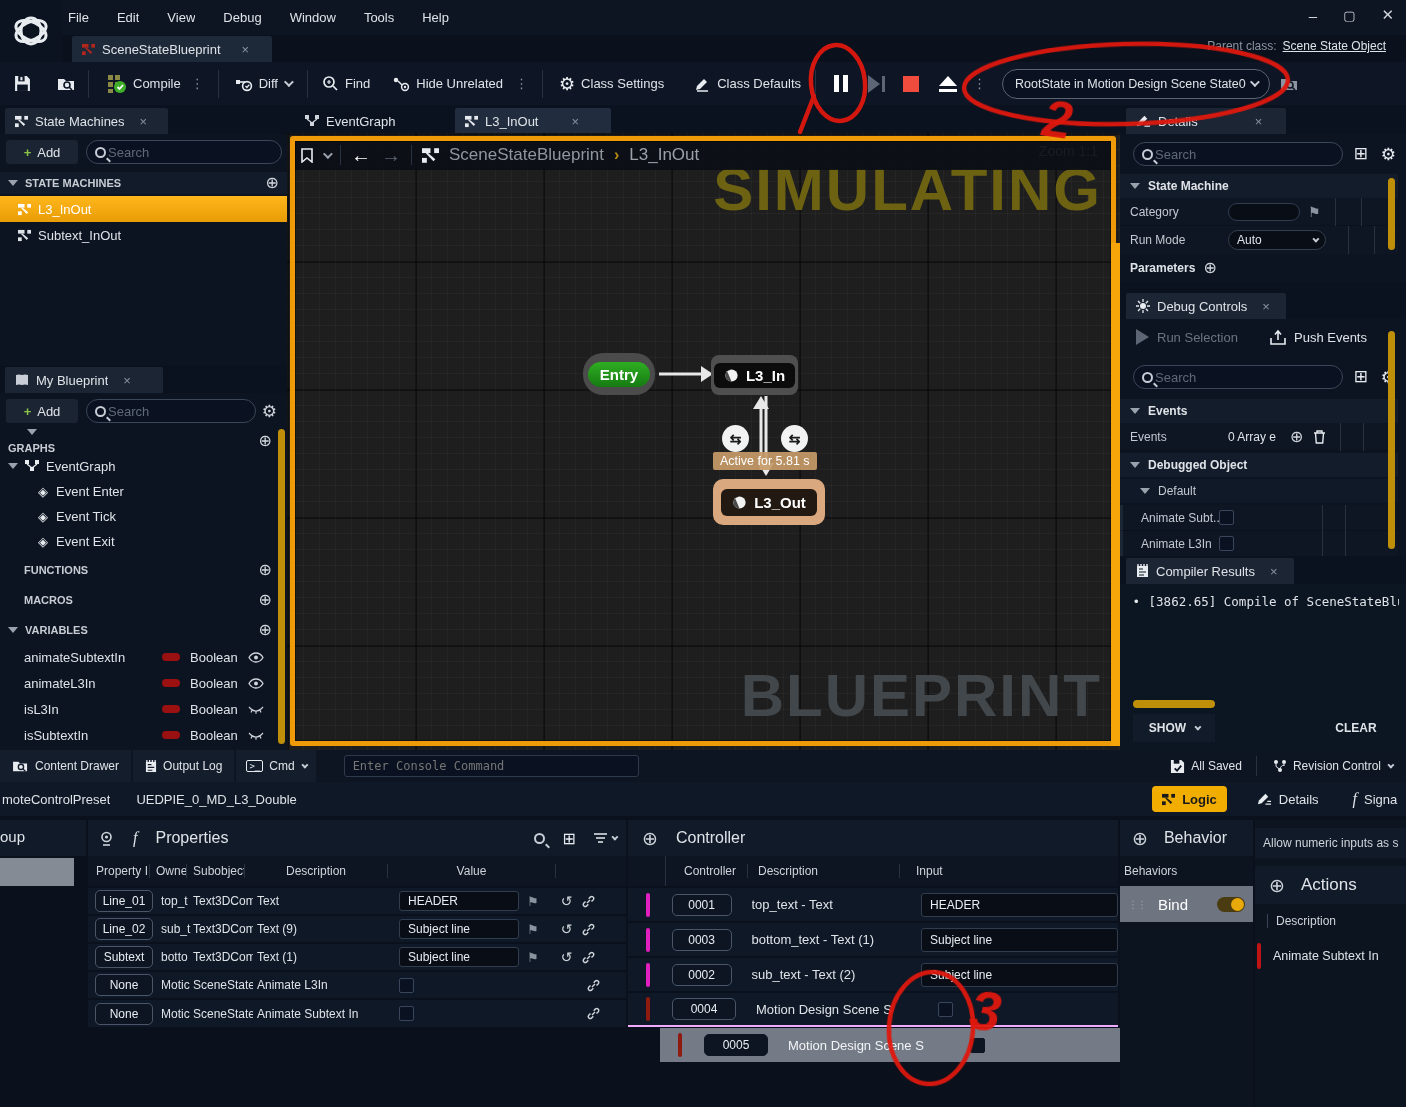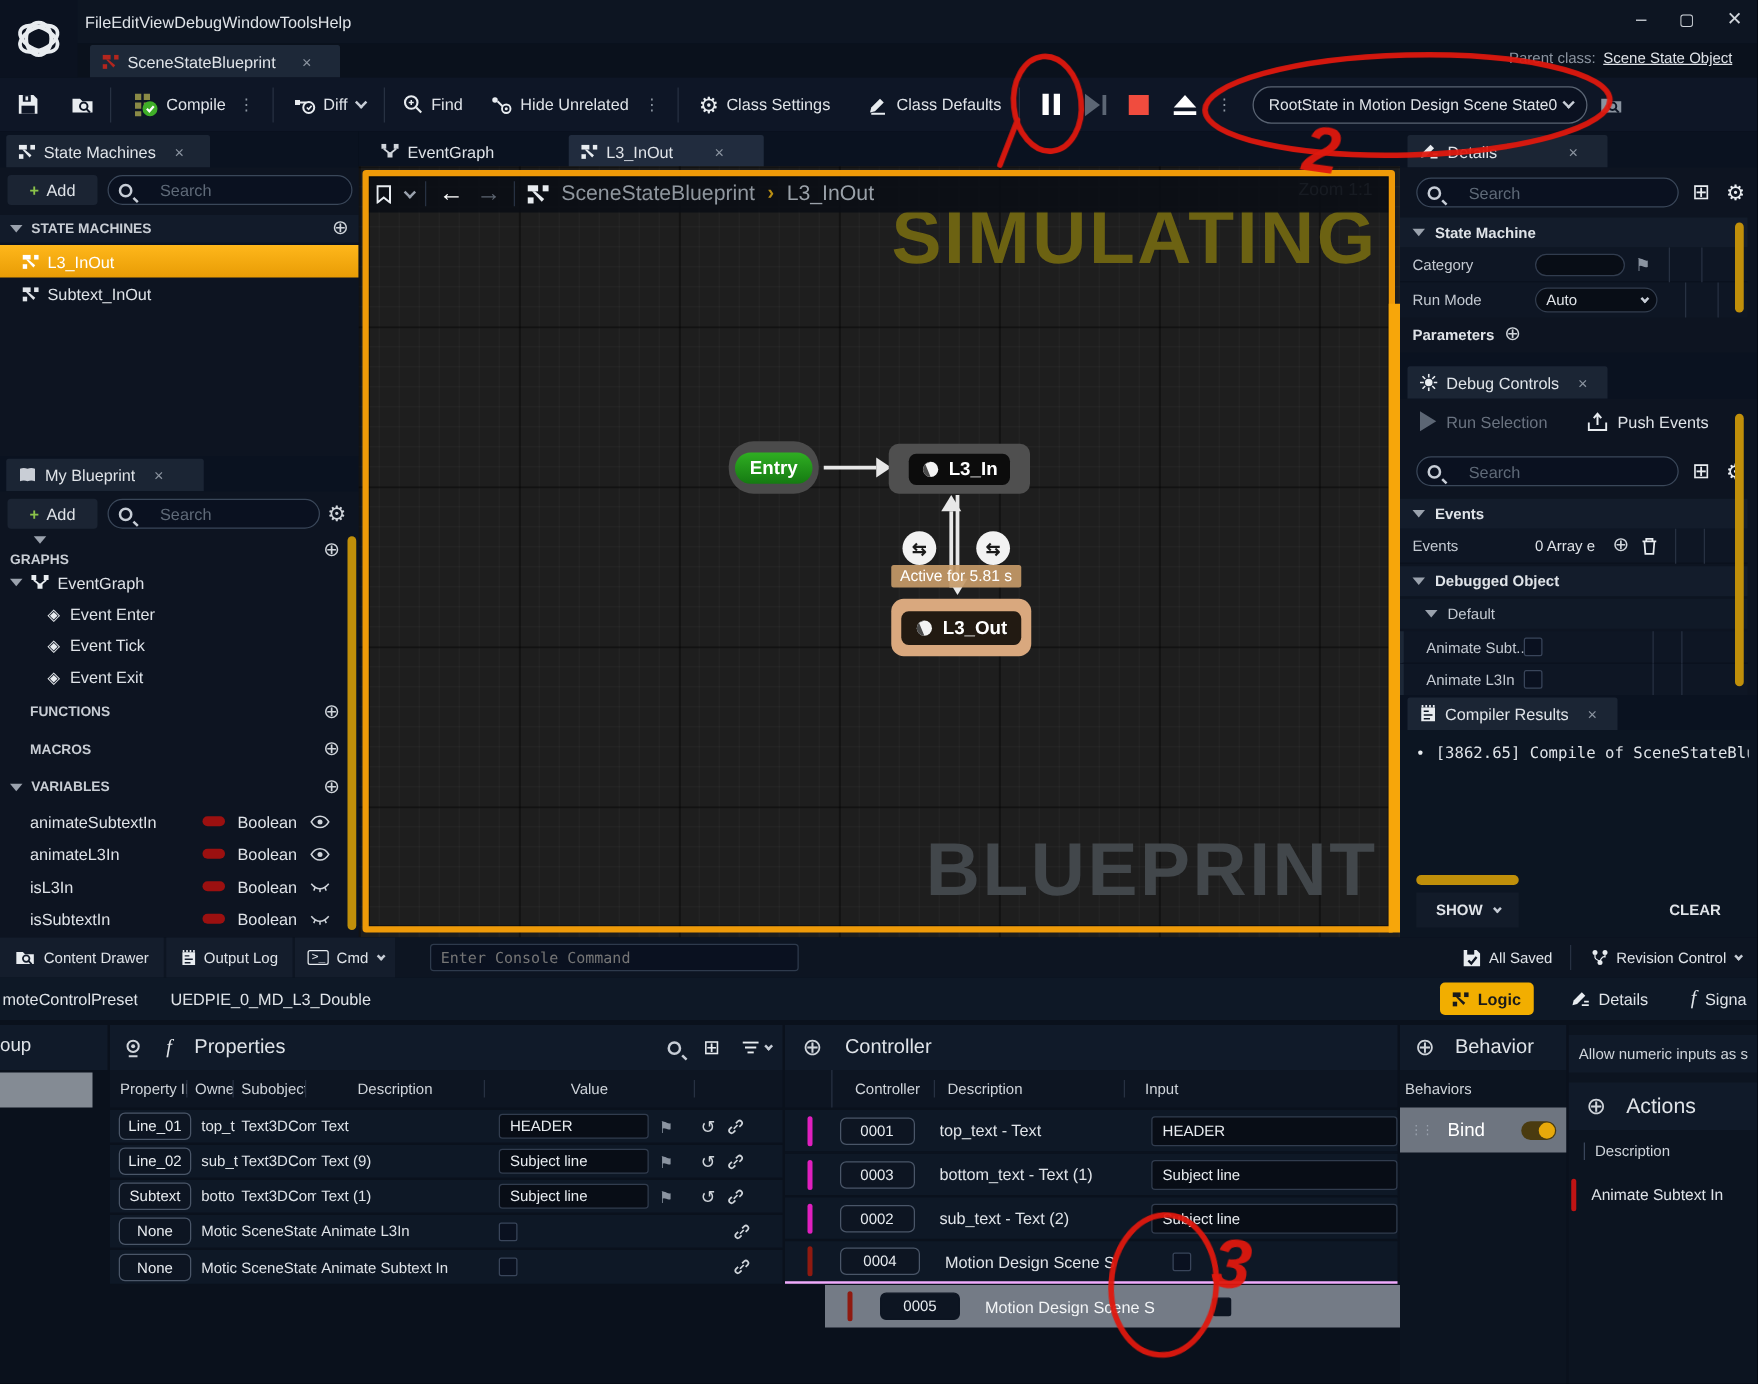--- a/index.html
+++ b/index.html
@@ -10,21 +10,21 @@
     background:#070d17;
   }
   .abs { position:absolute; }
   .row { display:flex; align-items:center; }
   .txt { white-space:nowrap; overflow:hidden; }
   .dim { color:#8b94a0; }
   .bold { font-weight:bold; }
   .sep { width:1px; background:#273142; }
 
   
-  .pillsearch { display:flex; align-items:center; gap:22px; background:#0a1120; border:1px solid #3a4759; border-radius:12px; padding:0 8px; height:24px; }
+  .pillsearch { display:flex; align-items:center; gap:2px; background:#0a1120; border:1px solid #3a4759; border-radius:12px; padding:0 8px; height:24px; }
   .pillsearch input { background:transparent; border:none; outline:none; color:#dfe3e8; font-size:13px; width:100%; font-family:"Liberation Sans",sans-serif; }
   .pillsearch input::placeholder { color:#5f6a78; }
   .mag { width:11px; height:11px; border:2px solid #c7cdd6; border-radius:50%; position:relative; flex:0 0 auto; }
   .mag::after { content:""; position:absolute; width:5px; height:2px; background:#c7cdd6; transform:rotate(45deg); left:9px; top:10px; }
   .chev { width:7px; height:7px; border-right:2px solid #c7cdd6; border-bottom:2px solid #c7cdd6; transform:rotate(45deg) translateY(-2px); display:inline-block; }
   .btn { display:flex; align-items:center; gap:6px; color:#dfe3e8; }
   .cb { width:15px; height:15px; border:1px solid #39455a; background:#0a1120; border-radius:2px; }
   .ipill { background:#080d16; border:1px solid #313c4e; border-radius:3px; color:#e8ecf0; font-size:12px; display:flex; align-items:center; padding:0 8px; height:20px; }
   .idpill { background:#0d1522; border:1px solid #4a5668; border-radius:5px; color:#e8ecf0; font-size:12px; display:flex; align-items:center; justify-content:center; height:22px; }
   .hdr { background:#101a29; }
@@ -44,21 +44,21 @@
   <div class="abs" style="left:0;top:0;width:1406px;height:35px;background:#0d1522;"></div>
   <div class="abs" style="left:0;top:0;width:62px;height:62px;background:#0b1220;display:flex;align-items:center;justify-content:center;z-index:3;">
     <svg width="40" height="34" viewBox="0 0 40 34">
       <g fill="none" stroke="#e8ecf0" stroke-width="3">
         <ellipse cx="20" cy="17" rx="16" ry="9" transform="rotate(25 20 17)"></ellipse>
         <ellipse cx="20" cy="17" rx="16" ry="9" transform="rotate(-25 20 17)"></ellipse>
         <ellipse cx="20" cy="17" rx="10" ry="13"></ellipse>
       </g>
     </svg>
   </div>
-  <div class="abs row" style="left:68px;top:0;height:35px;z-index:2;">
+  <div class="abs row" style="left:68px;top:0;height:35px;gap:28px;z-index:2;">
     <span class="txt">File</span>
     <span class="txt">Edit</span>
     <span class="txt">View</span>
     <span class="txt">Debug</span>
     <span class="txt">Window</span>
     <span class="txt">Tools</span>
     <span class="txt">Help</span>
   </div>
   <div class="abs row" style="right:12px;top:6px;gap:26px;font-size:15px;color:#cfd4da;z-index:2;">
     <span>–</span>
@@ -410,21 +410,21 @@
       <path d="M474 337 V276" stroke="#e8e8e8" stroke-width="3"></path>
       <path d="M466 276 L474 263 L482 276 z" fill="#e8e8e8"></path>
       <path d="M479 263 V330" stroke="#e8e8e8" stroke-width="3"></path>
       <path d="M471 330 L479 343 L487 330 z" fill="#e8e8e8"></path>
     </svg>
 
     <div class="abs" style="left:296px;top:220px;width:72px;height:42px;background:#4b4b4b;border-radius:20px;display:flex;align-items:center;justify-content:center;">
       <div style="background:linear-gradient(#2fae22,#157a12);border-radius:15px;padding:4px 12px;color:#fff;font-weight:bold;font-size:15px;">Entry</div>
     </div>
 
-    <div class="abs" style="left:424px;top:222px;width:113px;height:40px;background:#4f4f4f;border-radius:8px;display:flex;align-items:center;justify-content:center;">
+    <div class="abs" style="left:424px;top:222px;width:87px;height:40px;background:#4f4f4f;border-radius:8px;display:flex;align-items:center;justify-content:center;">
       <div class="row" style="background:#0c0c0c;border-radius:6px;padding:4px 10px;gap:7px;">
         <svg width="15" height="15" viewBox="0 0 16 16">
             <circle cx="8" cy="8" r="6.5" fill="#f2f2f2"></circle>
             <path d="M8 1.5A6.5 6.5 0 008 14.5 L3.4 3.4z" fill="#4a4a4a"></path>
           </svg>
         <span style="color:#fff;font-weight:bold;font-size:15px;">L3_In</span>
       </div>
     </div>
 
     <div class="abs" style="left:435px;top:292px;width:27px;height:27px;background:#f2f2f2;border-radius:50%;display:flex;align-items:center;justify-content:center;color:#1a1a1a;font-size:14px;font-weight:bold;">⇆</div>

